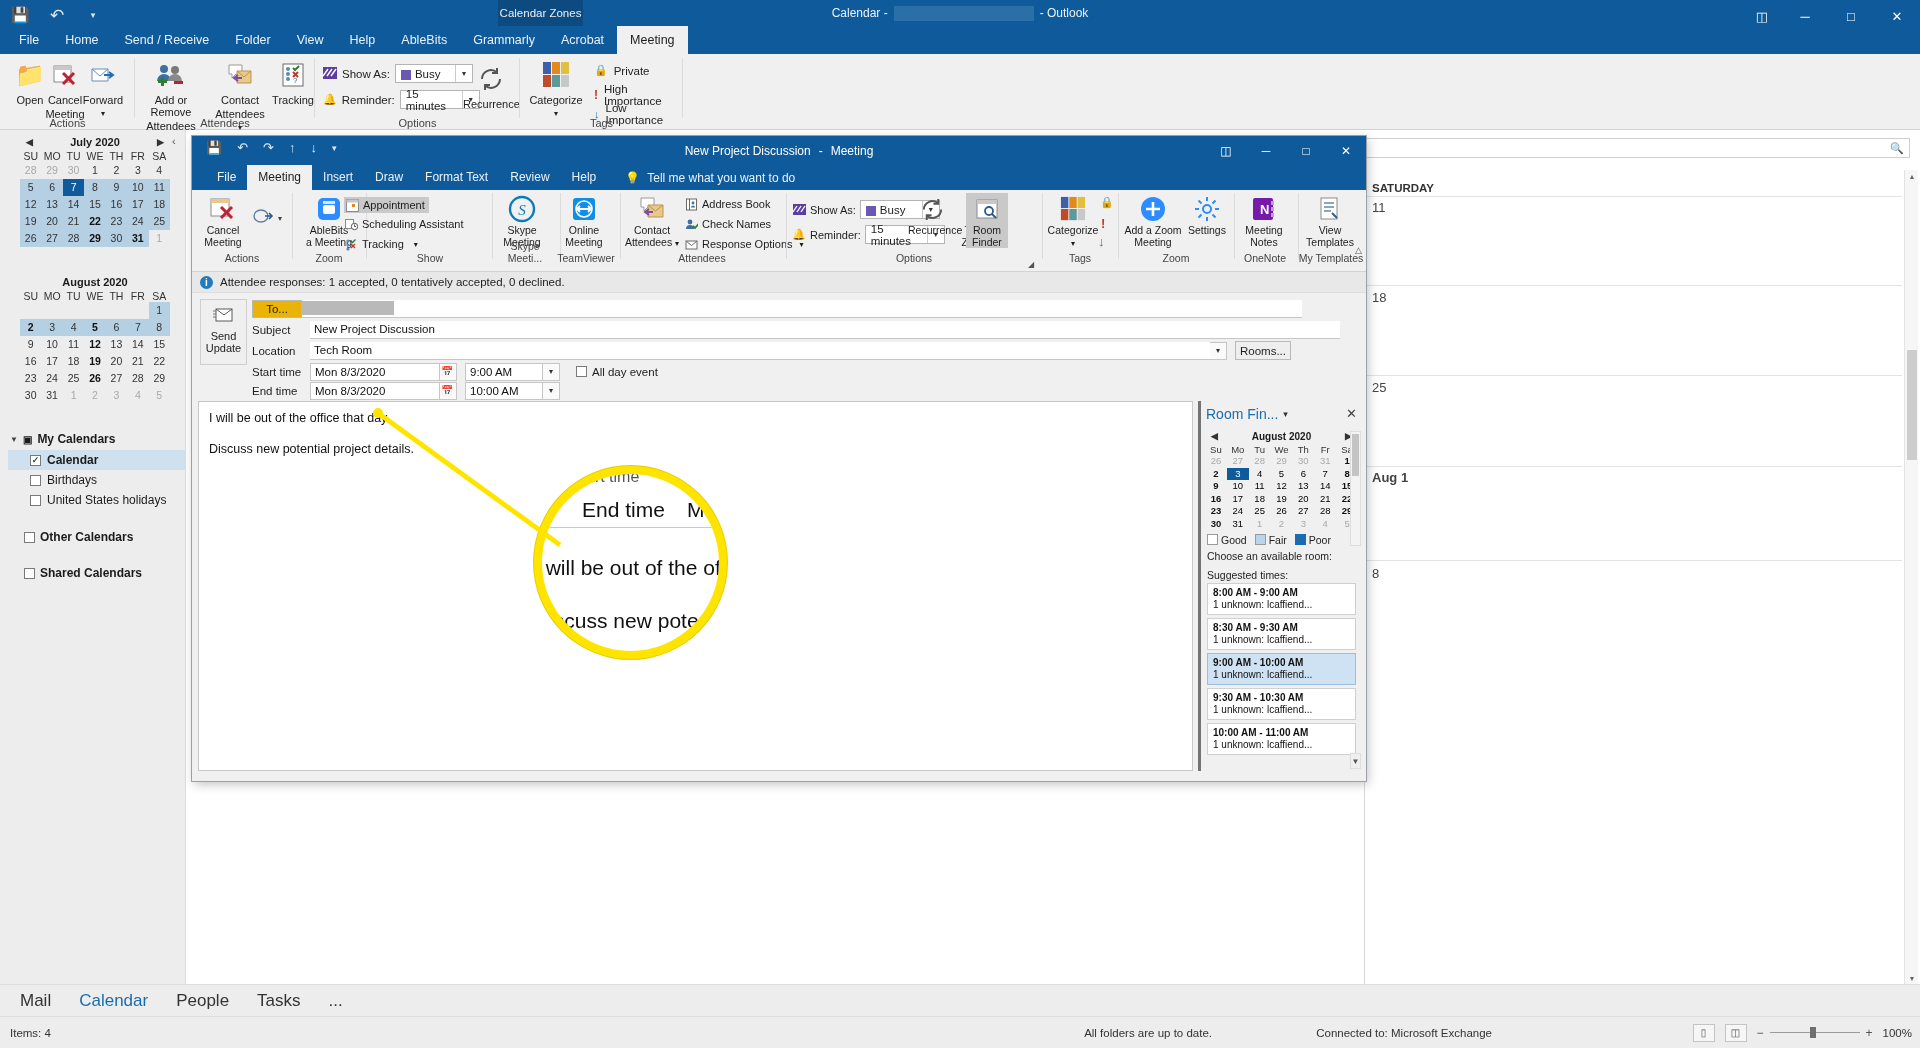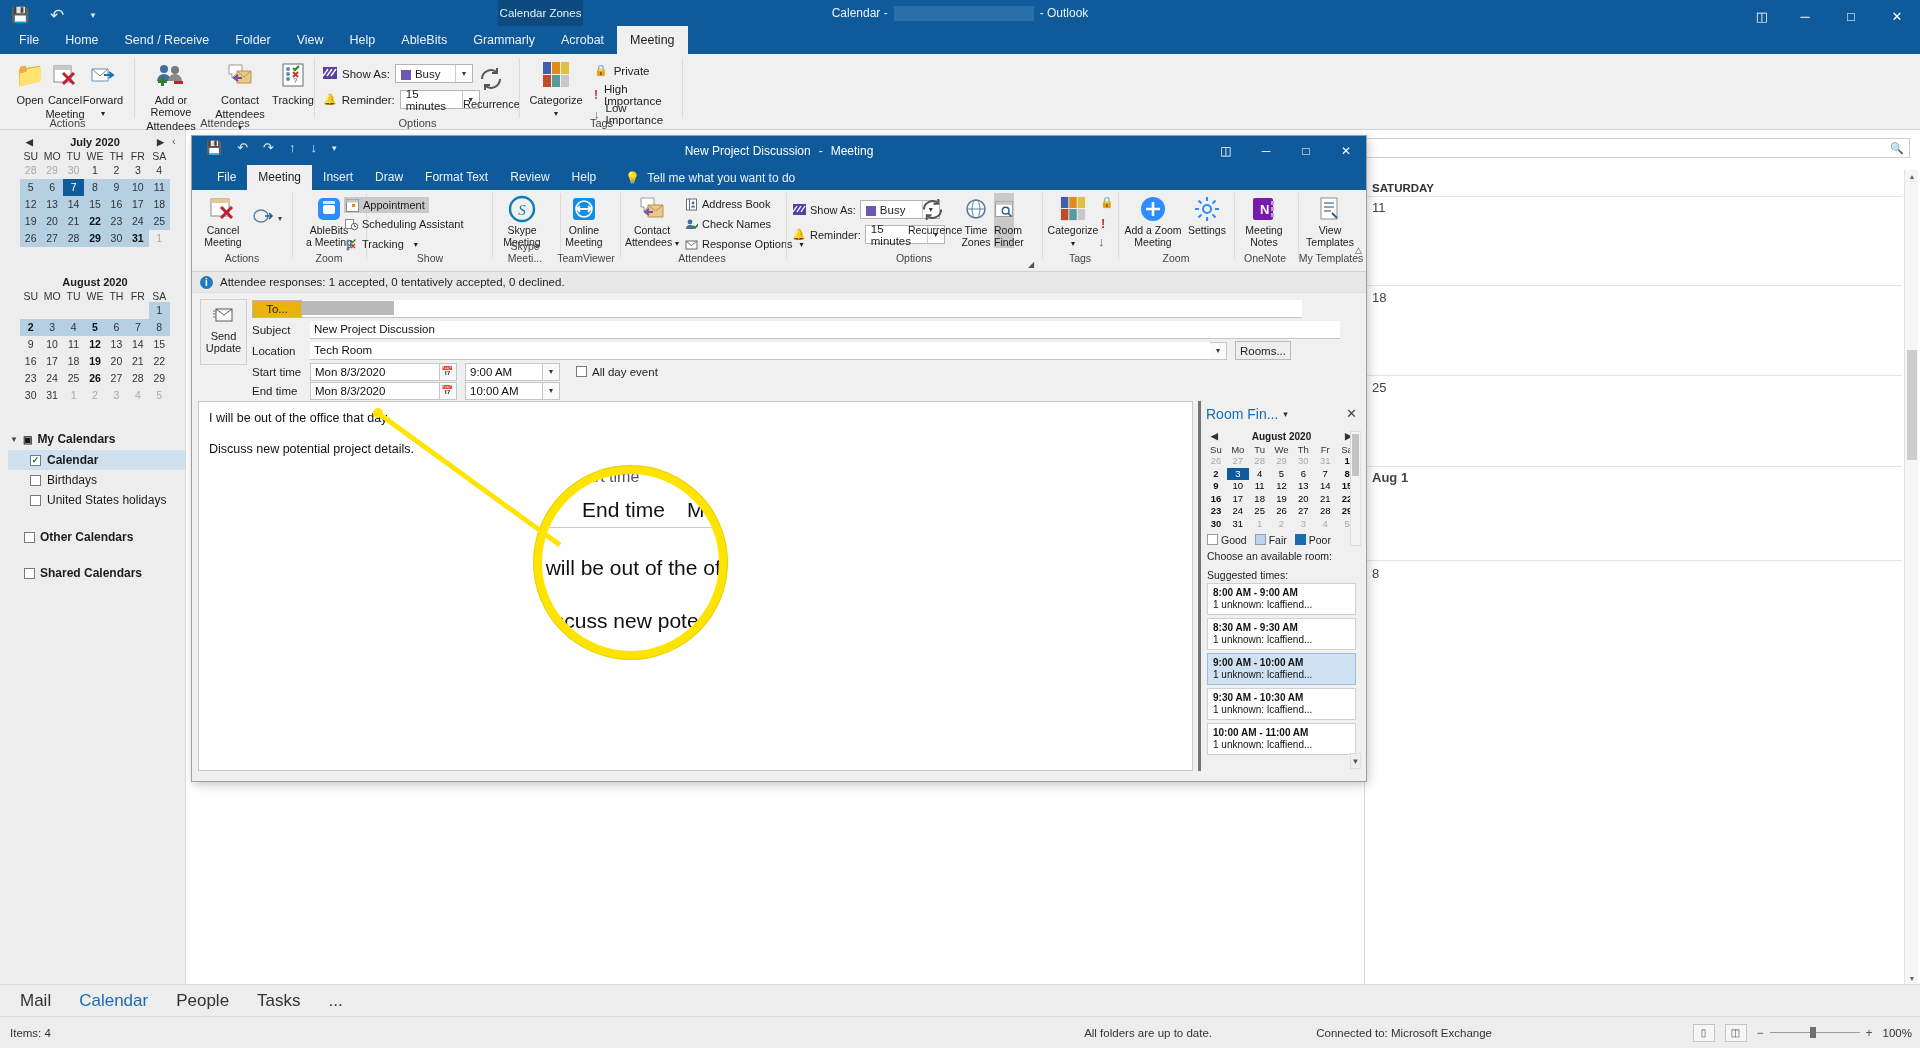--- a/index.html
+++ b/index.html
@@ -858,21 +858,21 @@
       <div class="mico">
         <svg width="24" height="24" viewBox="0 0 24 24">
             <circle cx="12" cy="12" r="9" fill="#fff" stroke="#5b7fa3" stroke-width="1.6"></circle>
             <ellipse cx="12" cy="12" rx="4" ry="9" fill="none" stroke="#5b7fa3"></ellipse>
             <line x1="3" y1="12" x2="21" y2="12" stroke="#5b7fa3"></line>
           </svg>
       </div>
       <span>Time</span><br>
       <span>Zones</span>
     </div>
-    <div class="mbtn hl" style="left:802px; width:20px;">
+    <div class="mbtn hl" style="left:774px; width:42px;">
       <div class="mico">
         <svg width="24" height="24" viewBox="0 0 24 24">
             <rect x="2" y="3" width="20" height="18" fill="#fff" stroke="#8a8a8a"></rect>
             <rect x="2" y="3" width="20" height="4" fill="#c8c8c8"></rect>
             <circle cx="14" cy="14" r="4" fill="none" stroke="#2b5d8a" stroke-width="1.8"></circle>
             <line x1="17" y1="17" x2="21" y2="21" stroke="#2b5d8a" stroke-width="2"></line>
           </svg>
       </div>
       <span>Room</span><br>
       <span>Finder</span>

